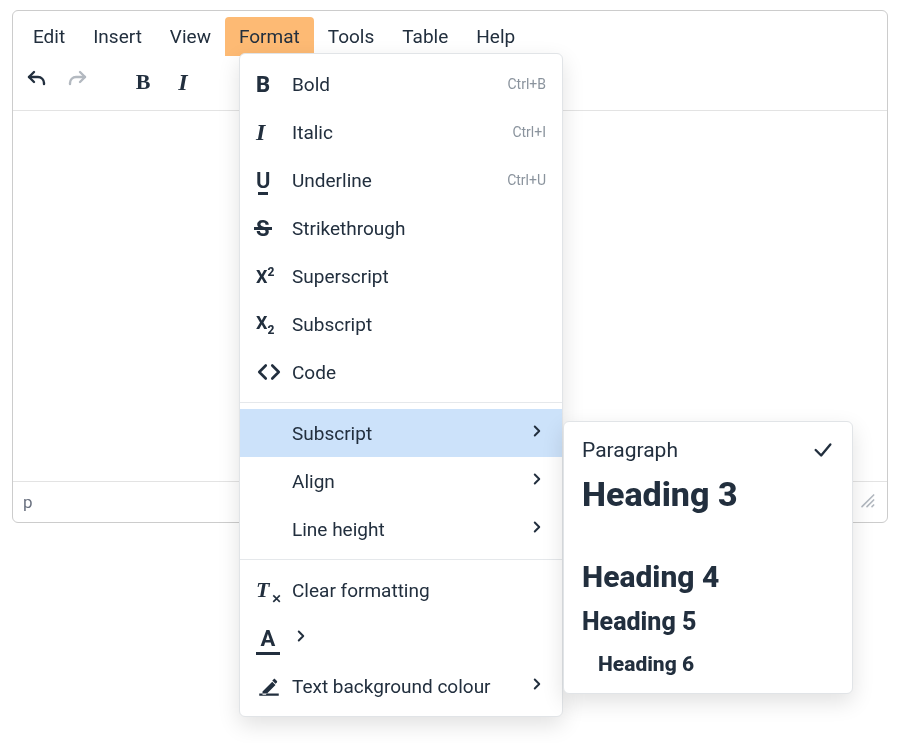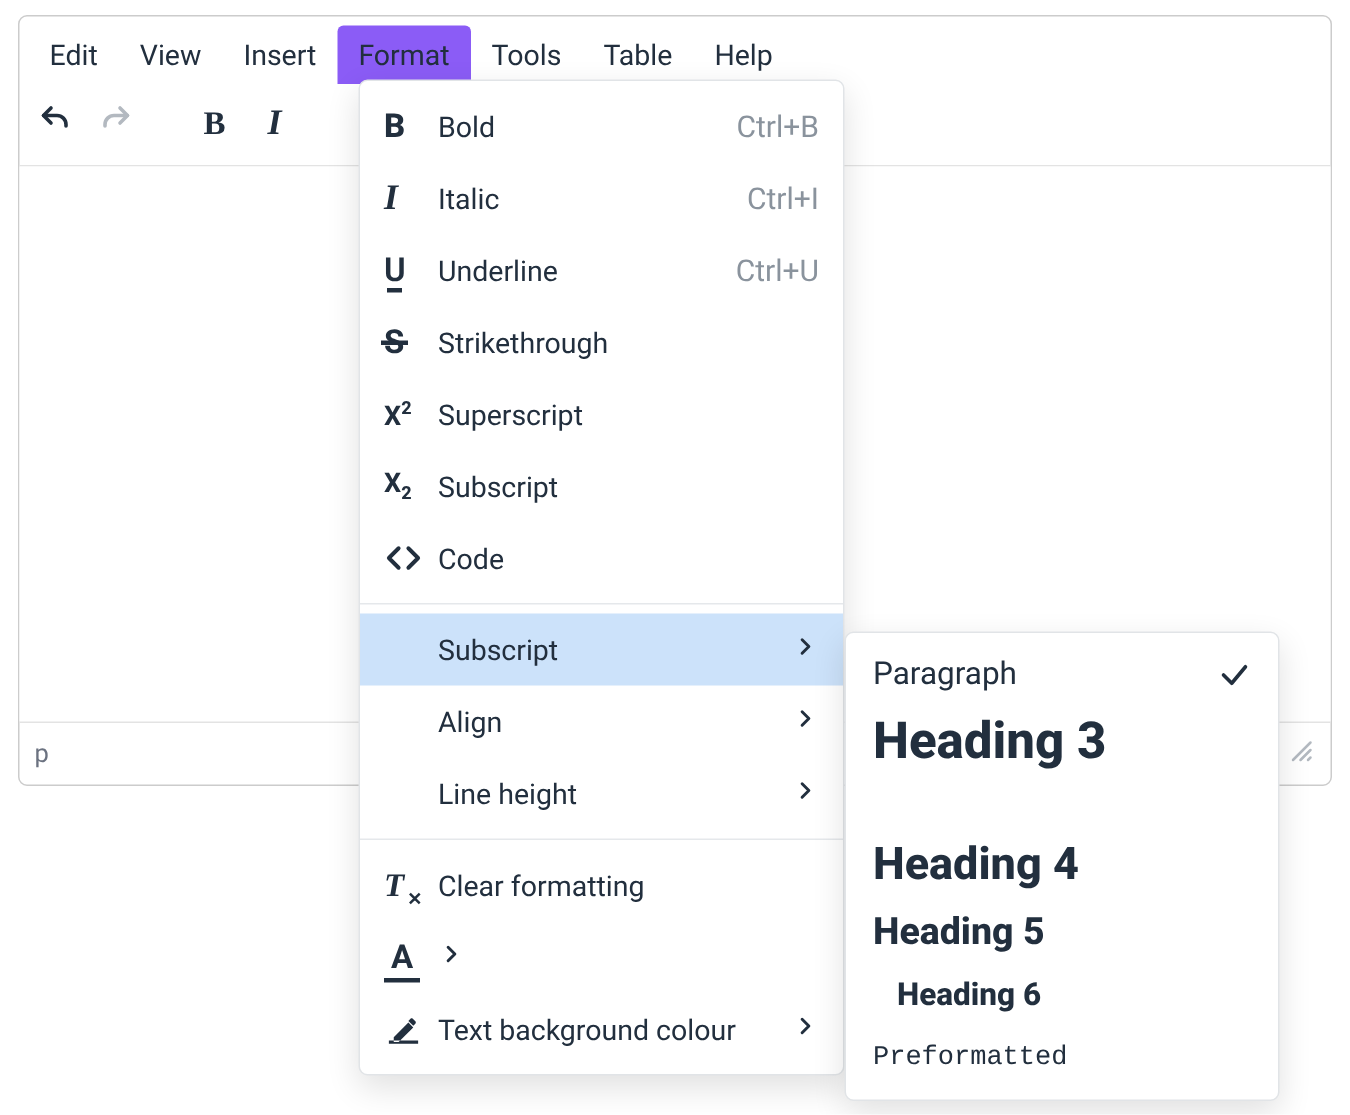--- a/index.html
+++ b/index.html
@@ -29,21 +29,21 @@
   }
   .menubar-item {
     padding: 10px 14px;
     font-size: 19px;
     line-height: 1;
     border-radius: 4px 4px 0 0;
     cursor: default;
     color: #222f3e;
   }
   .menubar-item.active {
-    background: #8b5cf6;
+    background: #fdba74;
   }
   .toolbar {
     display: flex;
     align-items: center;
     gap: 8px;
     padding: 8px 6px 10px 6px;
     border-bottom: 1px solid #e3e3e3;
   }
   .tb-group { display: flex; gap: 4px; align-items: center; }
   .tb-btn {
@@ -102,21 +102,21 @@
   }
   .dd-item.highlight { background: #cce2fa; }
   .dd-item.no-icon { padding-left: 52px; }
   .dd-icon {
     width: 36px;
     display: flex; align-items: center; justify-content: flex-start;
     color: #222f3e;
   }
   .dd-icon svg { width: 26px; height: 26px; }
   .dd-label { flex: 1; }
-  .dd-shortcut { color: #8a939d; font-size: 20px; }
+  .dd-shortcut { color: #8a939d; font-size: 14px; }
   .dd-chevron {
     color: #222f3e;
   }
   .dd-chevron svg { width: 18px; height: 18px; }
   .dd-sep {
     height: 1px;
     background: #e5e8eb;
     margin: 6px 0;
   }
 
@@ -164,22 +164,22 @@
   .ic-au::after { content:""; position:absolute; left:0; right:0; bottom:-4px; height:3px; background:#222f3e;}
 </style>
 </head>
 <body>
 
 <div class="app">
   <div class="editor-frame">
 
     <div class="menubar">
       <div class="menubar-item">Edit</div>
+      <div class="menubar-item">Insert</div>
       <div class="menubar-item">View</div>
-      <div class="menubar-item">Insert</div>
       <div class="menubar-item active">Format</div>
       <div class="menubar-item">Tools</div>
       <div class="menubar-item">Table</div>
       <div class="menubar-item">Help</div>
     </div>
 
     <div class="toolbar">
       <div class="tb-group">
         <div class="tb-btn">
           <span>
@@ -366,18 +366,15 @@
     </div>
     <div class="sub-item h4">
       <span>Heading 4</span>
     </div>
     <div class="sub-item h5">
       <span>Heading 5</span>
     </div>
     <div class="sub-item h6">
       <span>Heading 6</span>
     </div>
-    <div class="sub-item h-pre">
-      <span>Preformatted</span>
-    </div>
   </div>
 
 </div>
 
 </body></html>

